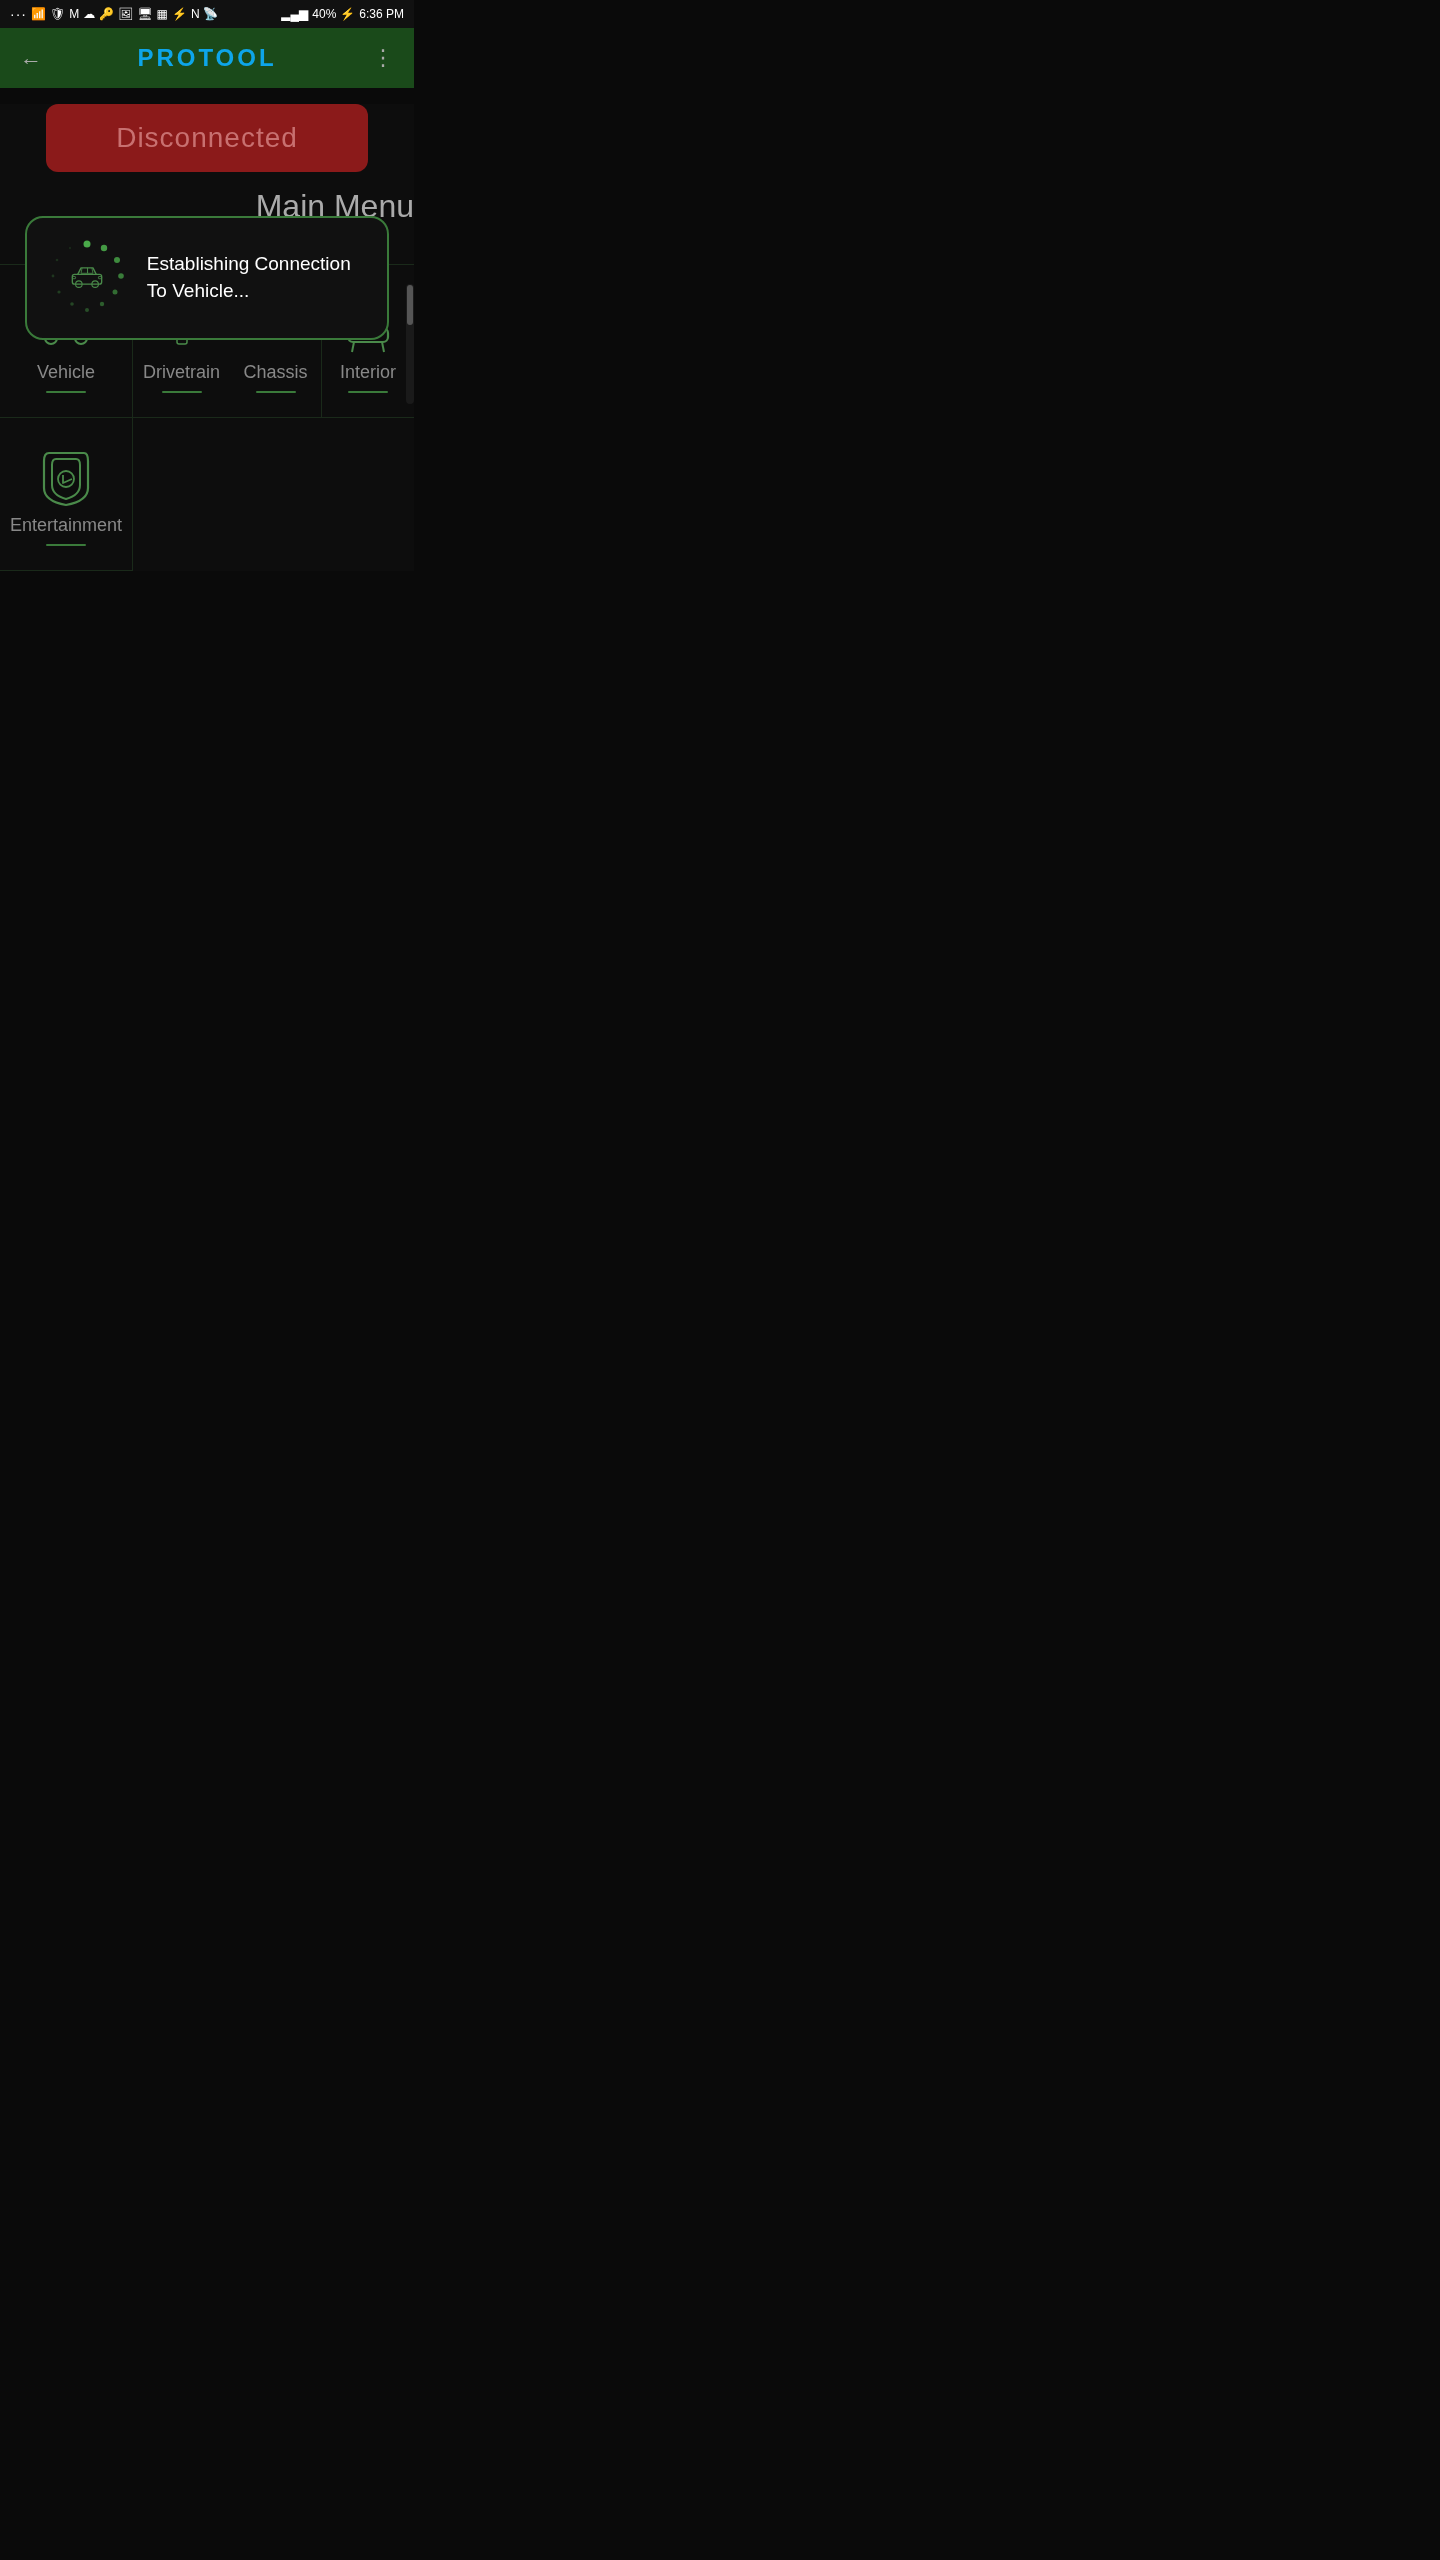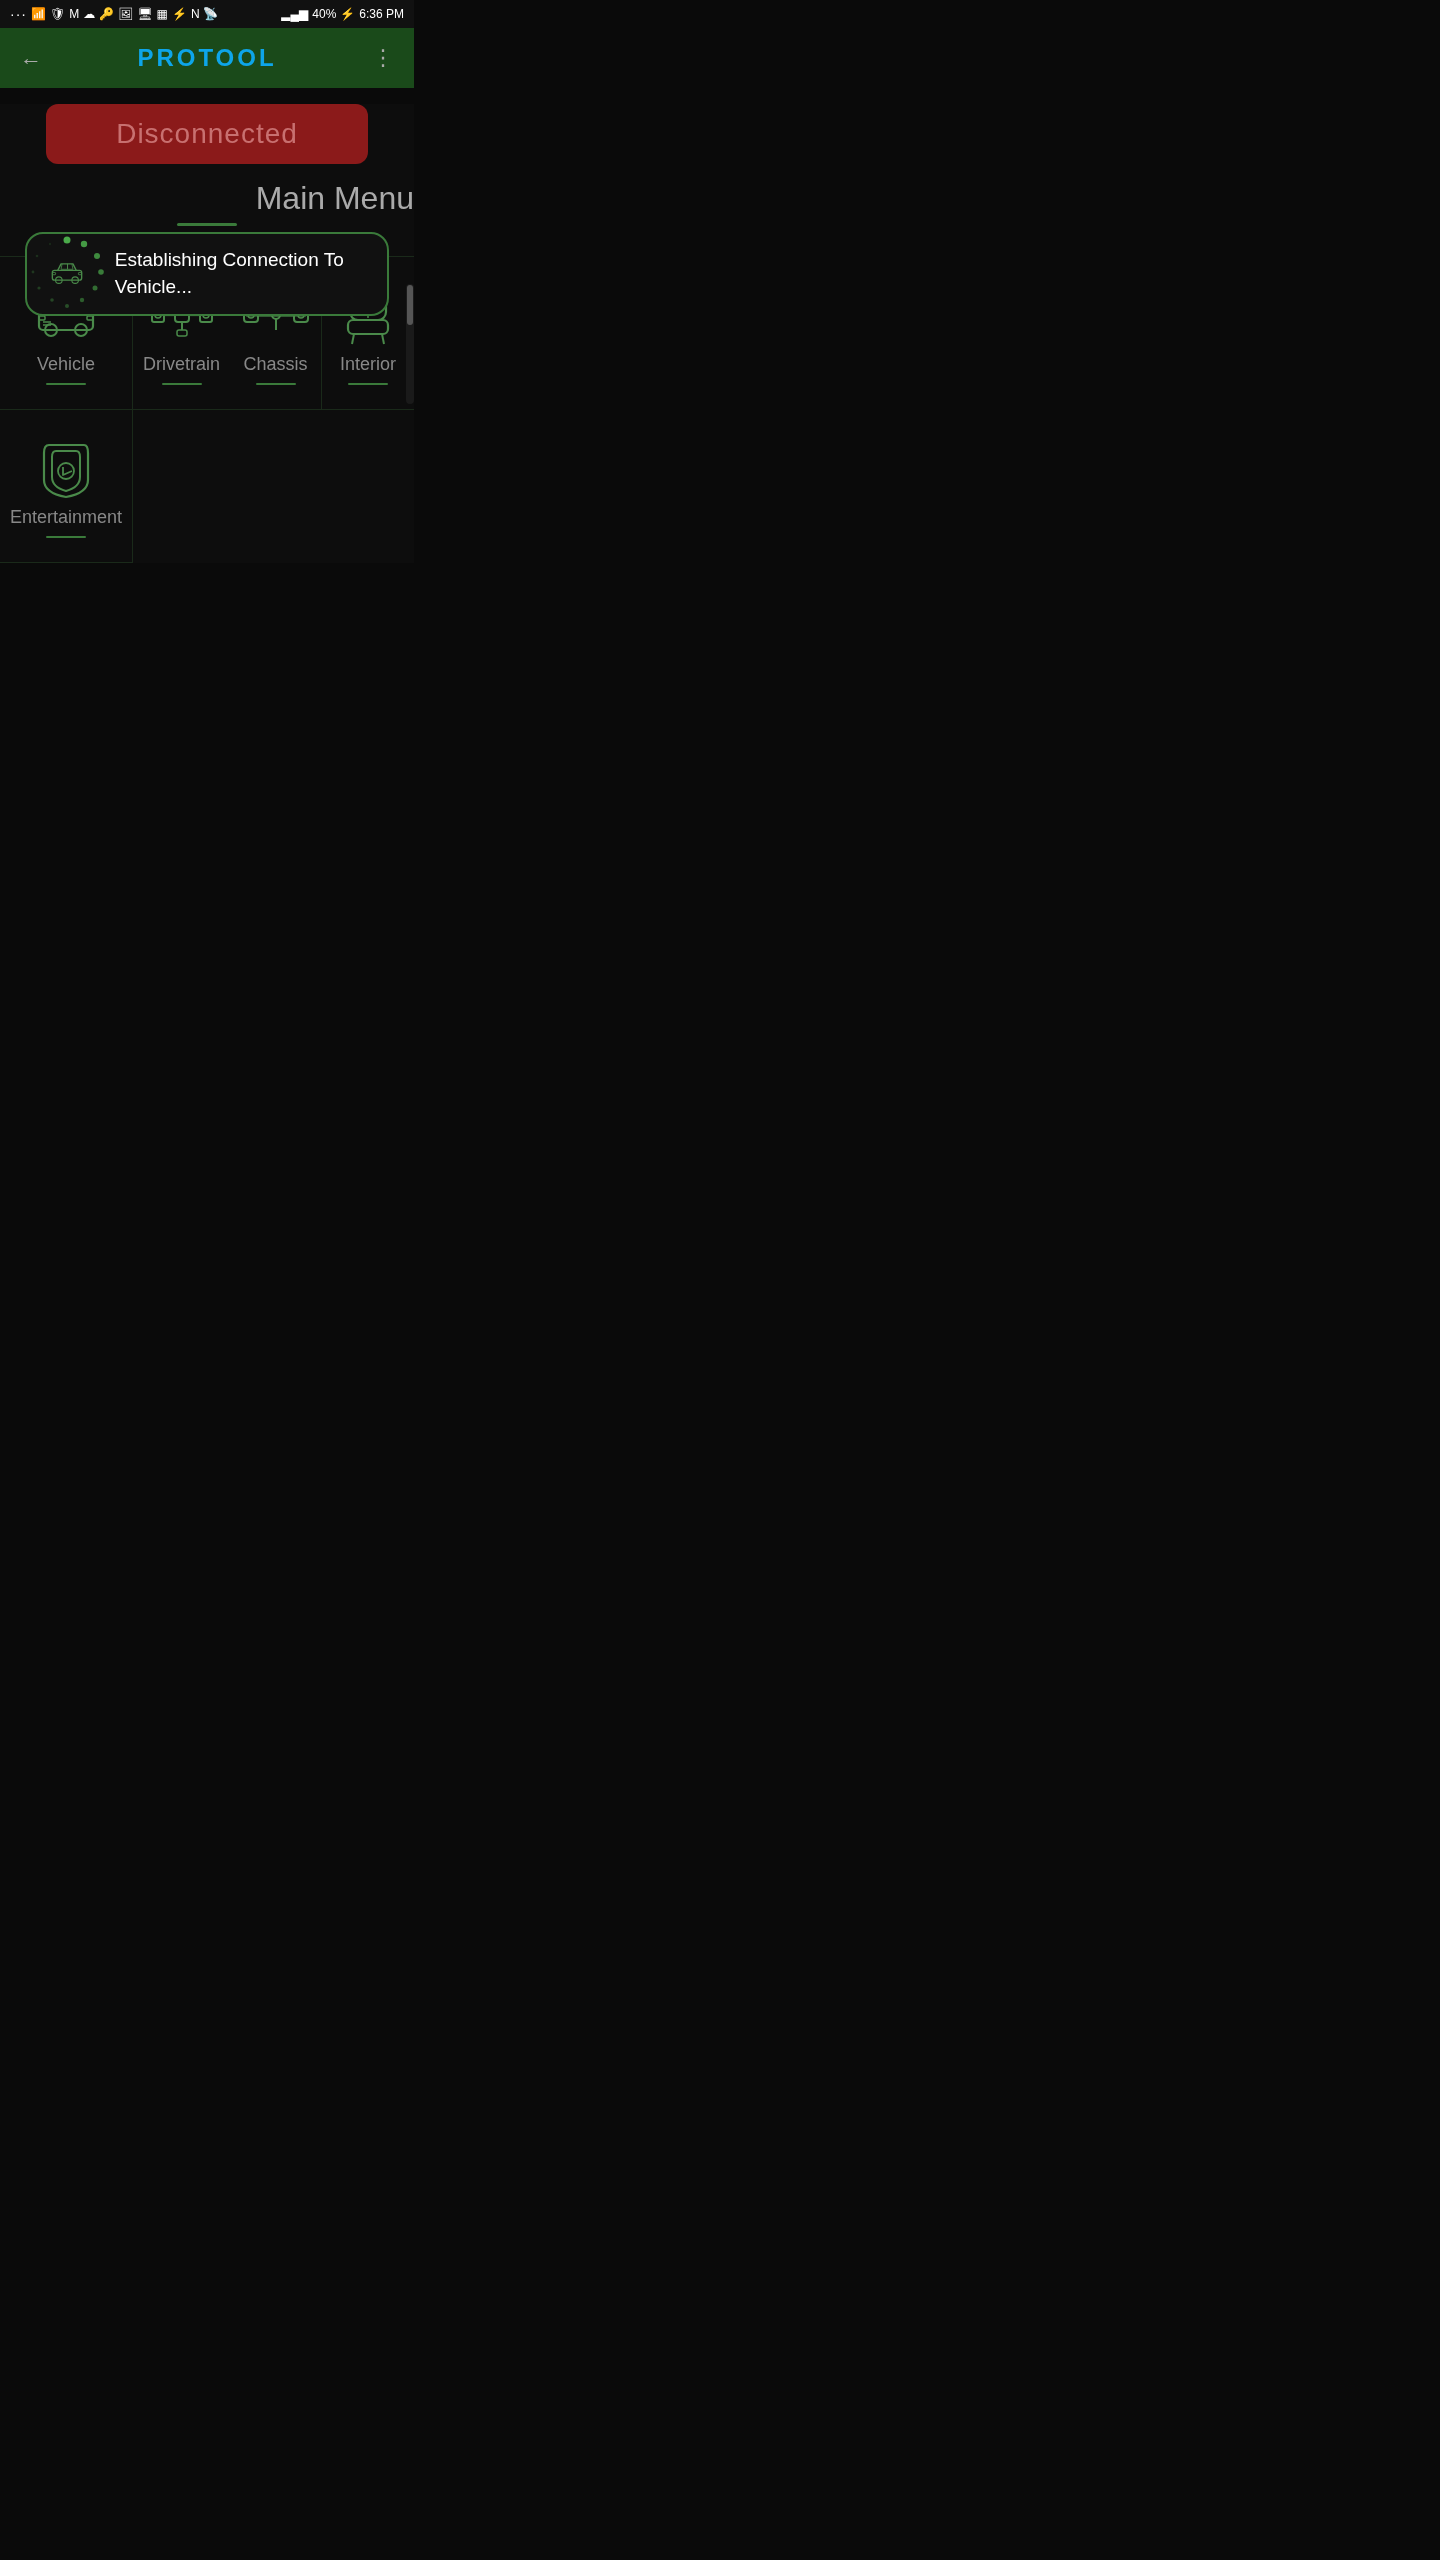--- a/index.html
+++ b/index.html
@@ -76,21 +76,21 @@
 
     
     .disconnected-btn {
       background: #8b1a1a;
       border-radius: 12px;
       margin: 16px auto;
       width: 78%;
       display: flex;
       align-items: center;
       justify-content: center;
-      height: 60px;
+      height: 68px;
       cursor: pointer;
     }
     .disconnected-btn span {
       color: #c87070;
       font-size: 28px;
       font-weight: 500;
       letter-spacing: 1px;
     }
 
     
@@ -185,23 +185,24 @@
       align-items: center;
       justify-content: center;
       pointer-events: none;
       z-index: 10;
     }
     .dialog-box {
       background: #111;
       border: 2px solid #3a7a3a;
       border-radius: 18px;
       width: 88%;
-      display: flex;
-      align-items: center;
-      gap: 8px;
+      padding: 20px;
+      display: flex;
+      align-items: center;
+      gap: 20px;
       pointer-events: all;
       position: relative;
       top: -60px;
     }
 
     
     .spinner-container {
       position: relative;
       width: 80px;
       height: 80px;

